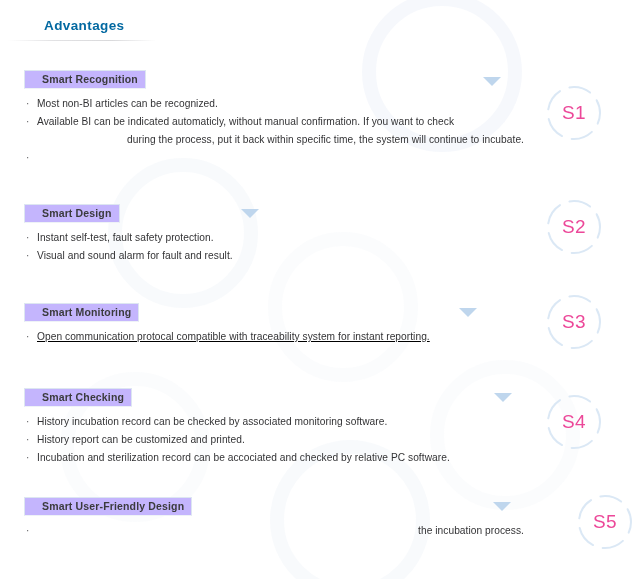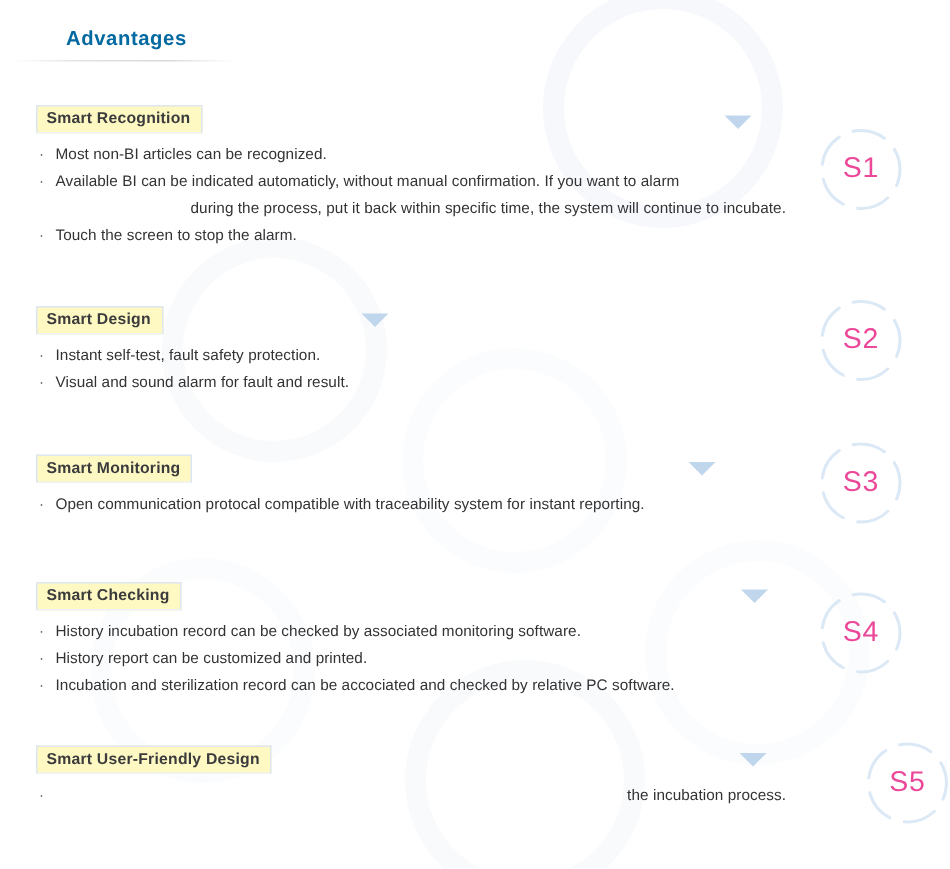--- a/index.html
+++ b/index.html
@@ -70,26 +70,26 @@
   }
   .section {
     position: absolute;
     left: 24px;
     width: 500px;
   }
   .sec-head {
     display: inline-block;
     border: 1px solid #dde6f1;
     border-bottom-color: #eef2f7;
-    padding: 2px 7px 2px 6px;
+    padding: 2px 7px 2px 17px;
     font-size: 10.5px;
     font-weight: bold;
     color: #3b3b3d;
     letter-spacing: 0.15px;
-    background: #fef9c3;
+    background: #c4b5fd;
     line-height: 13px;
   }
   .sec-body {
     margin-top: 6px;
   }
   .bullet-line {
     font-size: 10.2px;
     color: #333335;
     line-height: 17px;
     letter-spacing: 0.05px;
@@ -208,47 +208,46 @@
 
     <div class="section" style="top:69px;">
       <div class="sec-head">Smart Recognition</div>
       <div class="sec-body">
         <div class="bullet-line">
           <span class="dot">·</span>
           <span>Most non-BI articles can be recognized.</span>
         </div>
         <div class="bullet-line">
           <span class="dot">·</span>
-          <span>Available BI can be indicated automaticly, without manual confirmation. If you want to alarm</span>
+          <span>Available BI can be indicated automaticly, without manual confirmation. If you want to check</span>
         </div>
         <div class="bullet-line nobullet">
           <span>during the process, put it back within specific time, the system will continue to incubate.</span>
         </div>
         <div class="bullet-line">
           <span class="dot">·</span>
-          <span>Touch the screen to stop the alarm.</span>
         </div>
       </div>
     </div>
 
     <div class="section" style="top:203px;">
       <div class="sec-head">Smart Design</div>
       <div class="sec-body">
         <div class="bullet-line">
           <span class="dot">·</span>
           <span>Instant self-test, fault safety protection.</span>
         </div>
         <div class="bullet-line">
           <span class="dot">·</span>
           <span>Visual and sound alarm for fault  and result.</span>
         </div>
       </div>
     </div>
 
-    <div class="section" style="top:302px;">
+    <div class="section" style="top:302px;text-decoration:underline;">
       <div class="sec-head">Smart Monitoring</div>
       <div class="sec-body">
         <div class="bullet-line">
           <span class="dot">·</span>
           <span>Open communication protocal compatible with traceability system for instant reporting.</span>
         </div>
       </div>
     </div>
 
     <div class="section" style="top:387px;">

